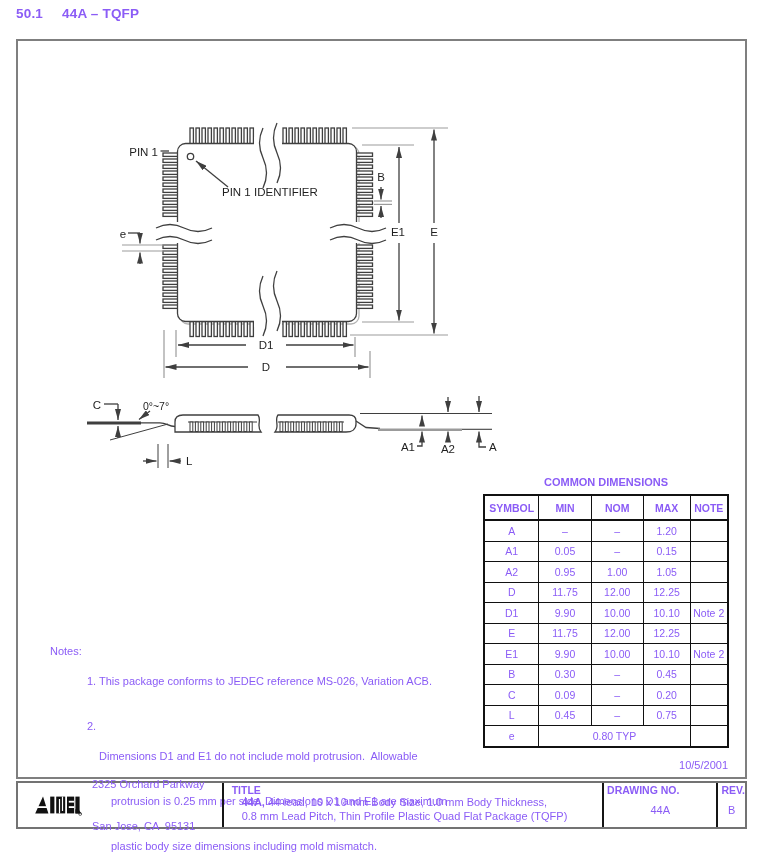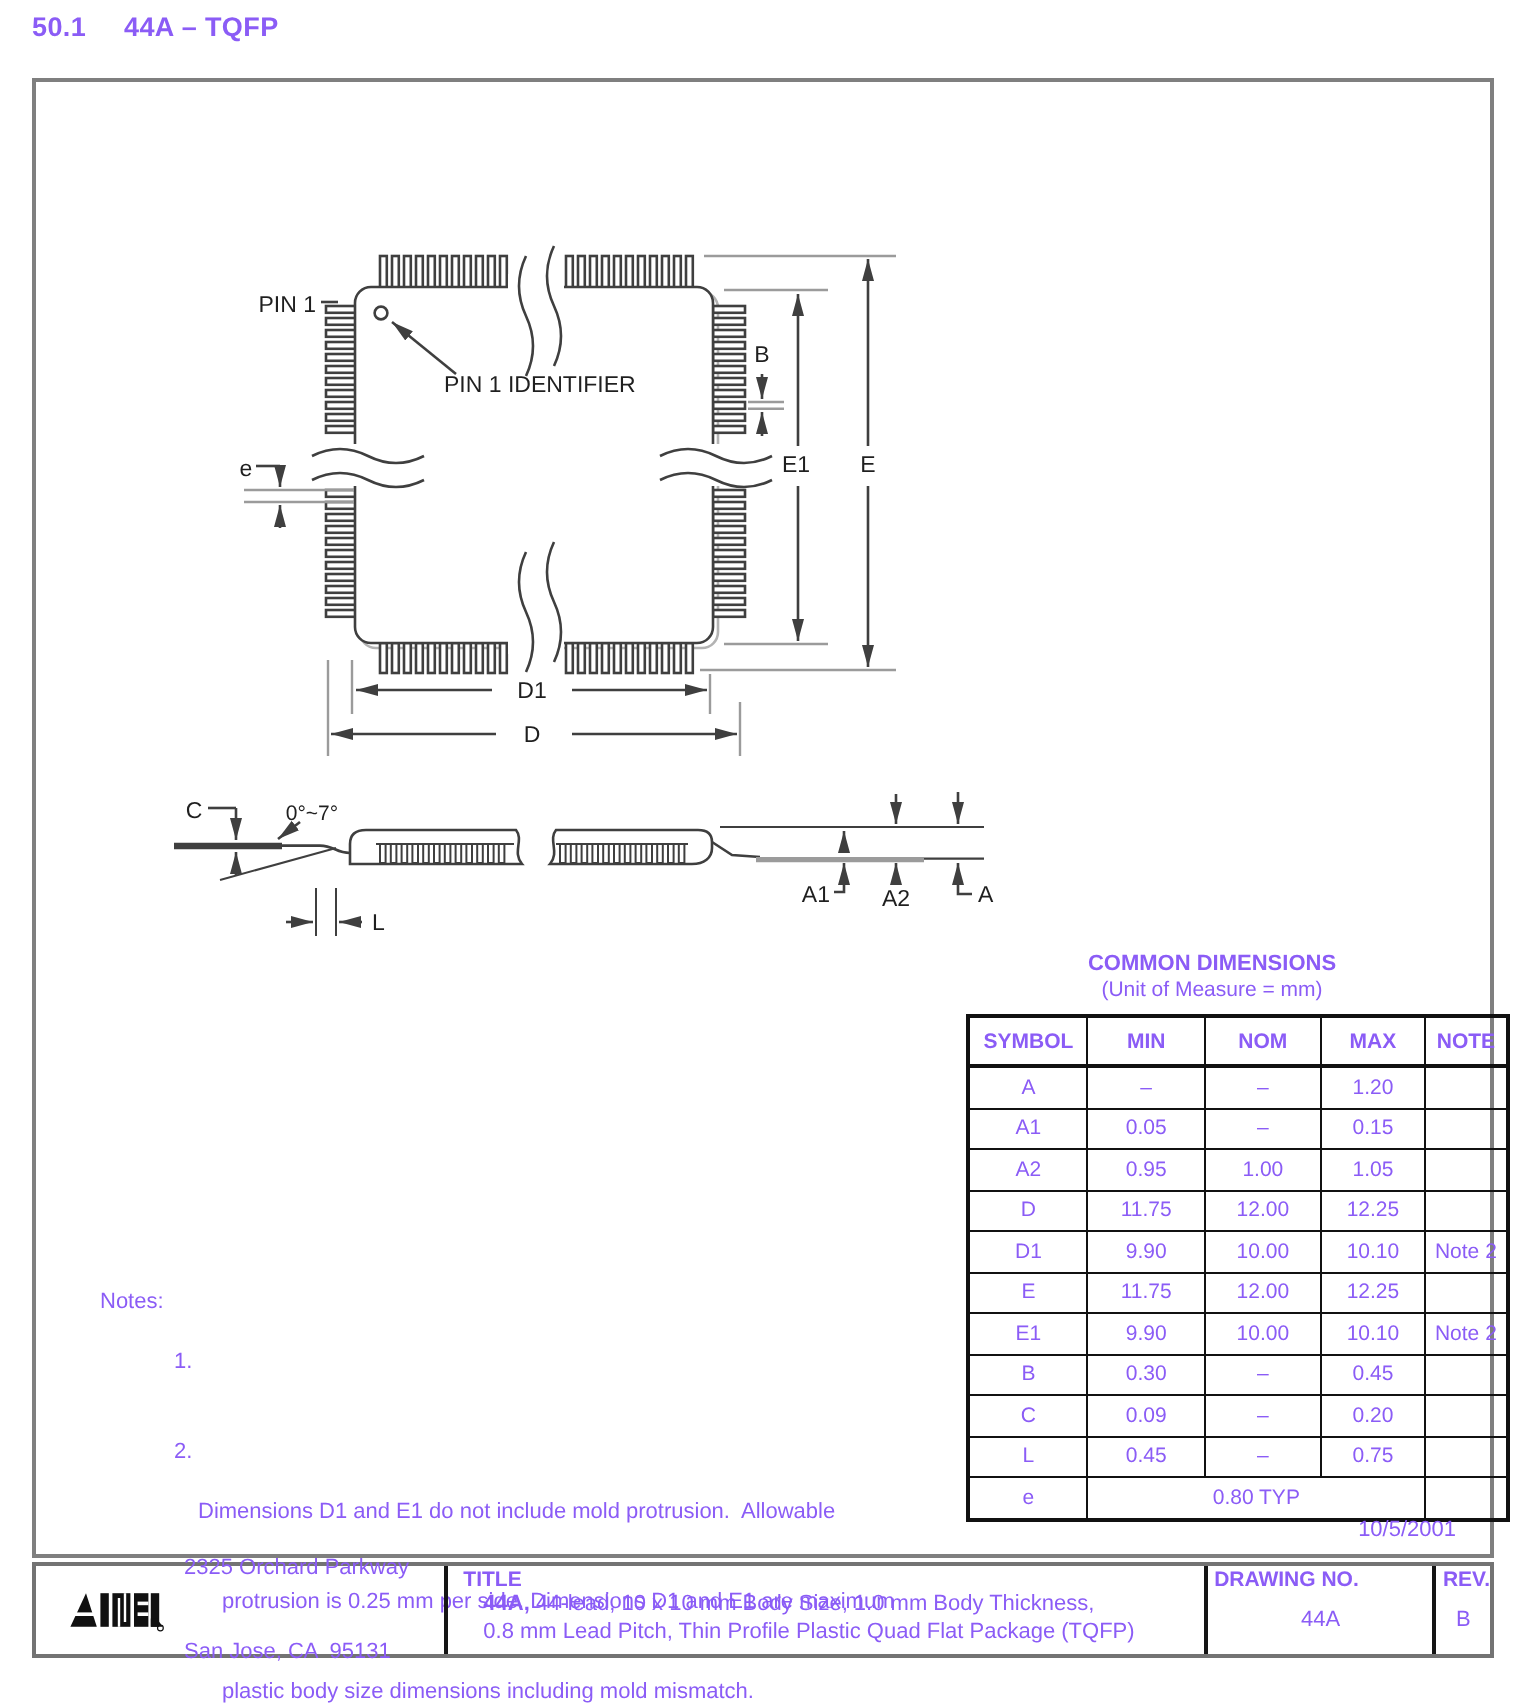--- a/index.html
+++ b/index.html
@@ -10,21 +10,21 @@
   .hdr .sec{display:inline-block;width:46px;}
   
   .frame{position:absolute;left:16px;top:39px;width:731px;height:740px;border:2px solid #7f7f7f;box-sizing:border-box;}
   
   svg.draw{position:absolute;left:0;top:0;}
   svg.draw text{font-family:"Liberation Sans","DejaVu Sans",sans-serif;fill:#1f1f1f;}
   
   .tblwrap{position:absolute;left:483px;top:476px;width:246px;}
   .tbl-title{font-size:11px;font-weight:bold;text-align:center;}
   .tbl-sub{font-size:10.5px;text-align:center;margin-top:1px;}
-  table.dims{border-collapse:collapse;margin-top:6px;width:272px;border:2px solid #111;}
+  table.dims{border-collapse:collapse;margin-top:6px;width:246px;border:2px solid #111;}
   table.dims th,table.dims td{border:1px solid #111;font-size:10.5px;text-align:center;padding:0;height:19.5px;}
   table.dims th{font-weight:bold;height:23px;border-bottom:2px solid #111;}
   .c-sym{width:54px;} .c-min{width:53px;} .c-nom{width:53px;} .c-max{width:47px;} .c-note{width:37px;}
   
   .notes{position:absolute;left:50px;top:644px;font-size:11px;line-height:15px;white-space:pre;}
   .notes .lbl{position:absolute;left:0;top:0;}
   .notes .items{position:absolute;left:37px;top:0;width:420px;}
   .note-item{display:flex;}
   .note-item .num{width:12px;flex:none;}
   .note-lines .cont{padding-left:12px;}
@@ -302,21 +302,20 @@
       <text x="156" y="410" text-anchor="middle" font-size="10.5">0°~7°</text>
       <text x="186" y="465">L</text>
       <text x="415" y="451" text-anchor="end">A1</text>
       <text x="448" y="453" text-anchor="middle">A2</text>
       <text x="489" y="451">A</text>
     </g>
   </svg>
 
   <div class="tblwrap">
     <div class="tbl-title">COMMON DIMENSIONS</div>
-    <div class="tbl-sub">(Unit of Measure = mm)</div>
     <table class="dims">
       <tbody>
           <tr>
         <th class="c-sym">SYMBOL</th>
         <th class="c-min">MIN</th>
         <th class="c-nom">NOM</th>
         <th class="c-max">MAX</th>
         <th class="c-note">NOTE</th>
       </tr>
       <tr>
@@ -396,20 +395,21 @@
       </tr>
     </tbody>
       </table>
   </div>
 
   <div class="notes">
     <div class="lbl">Notes:</div>
     <div class="items">
       <div class="note-item">
         <span class="num">1.</span>
+        <div class="note-lines"><div>This package conforms to JEDEC reference MS-026, Variation ACB.</div></div>
       </div>
       <div class="note-item">
         <span class="num">2.</span>
         <div class="note-lines">
           <div>Dimensions D1 and E1 do not include mold protrusion.  Allowable</div>
           <div class="cont">protrusion is 0.25 mm per side. Dimensions D1 and E1 are maximum</div>
           <div class="cont">plastic body size dimensions including mold mismatch.</div>
         </div>
       </div>
       

